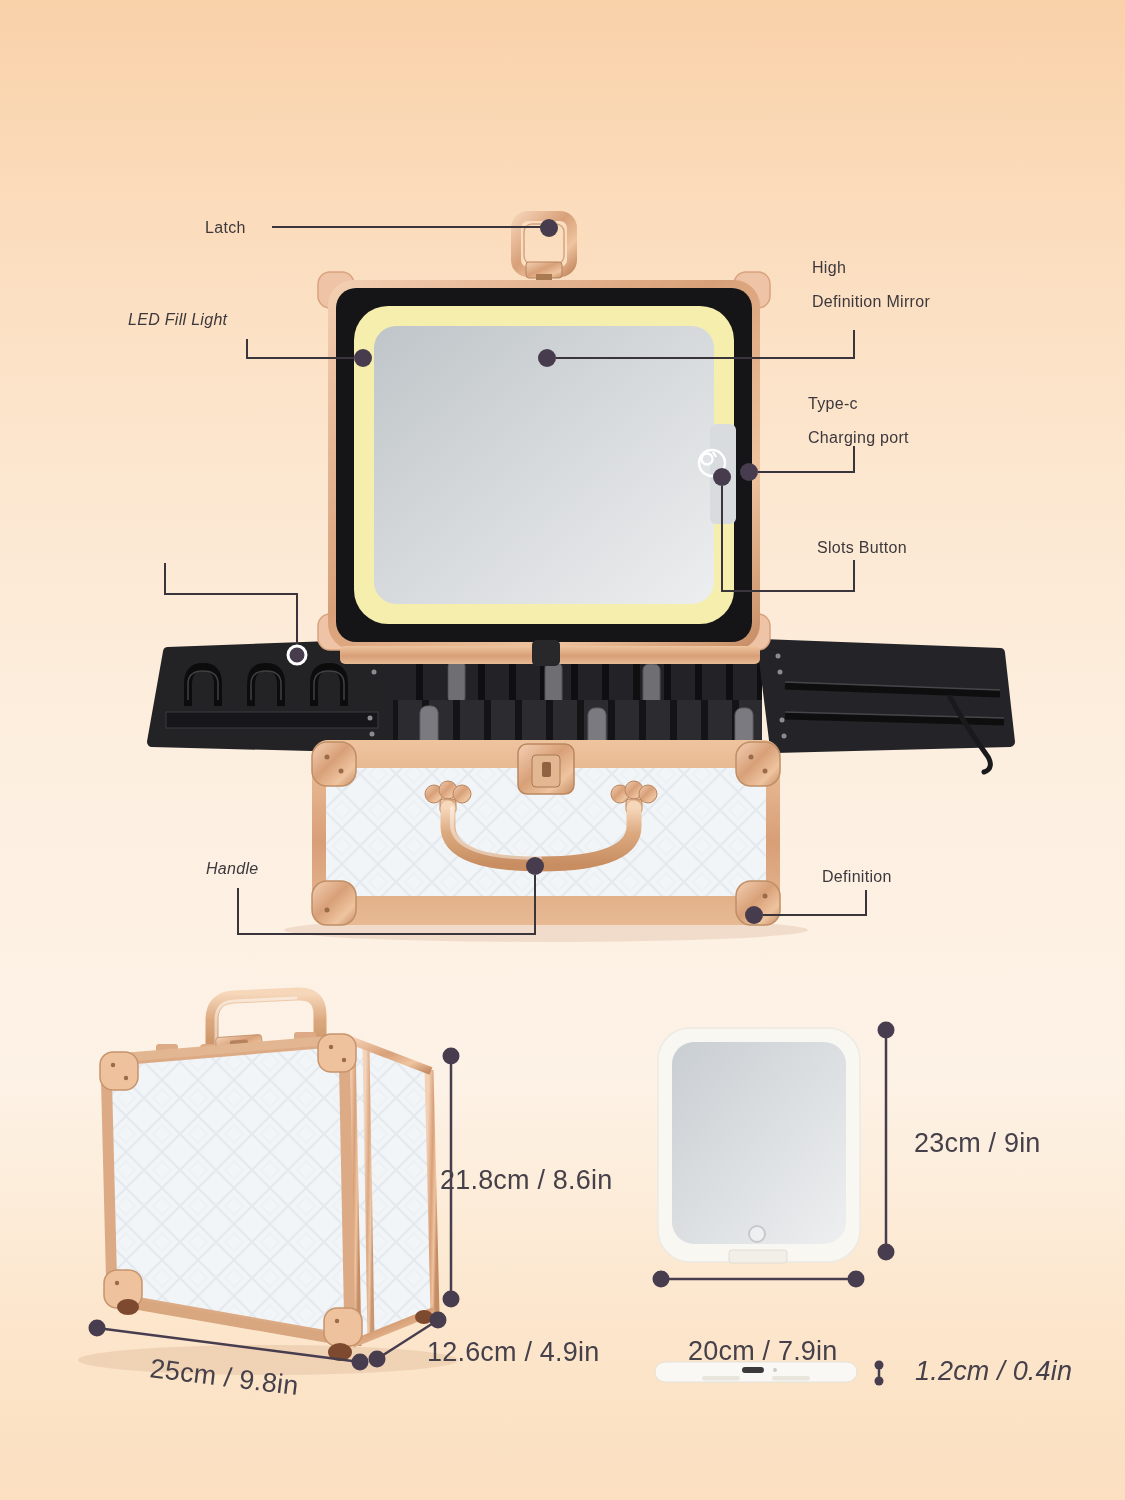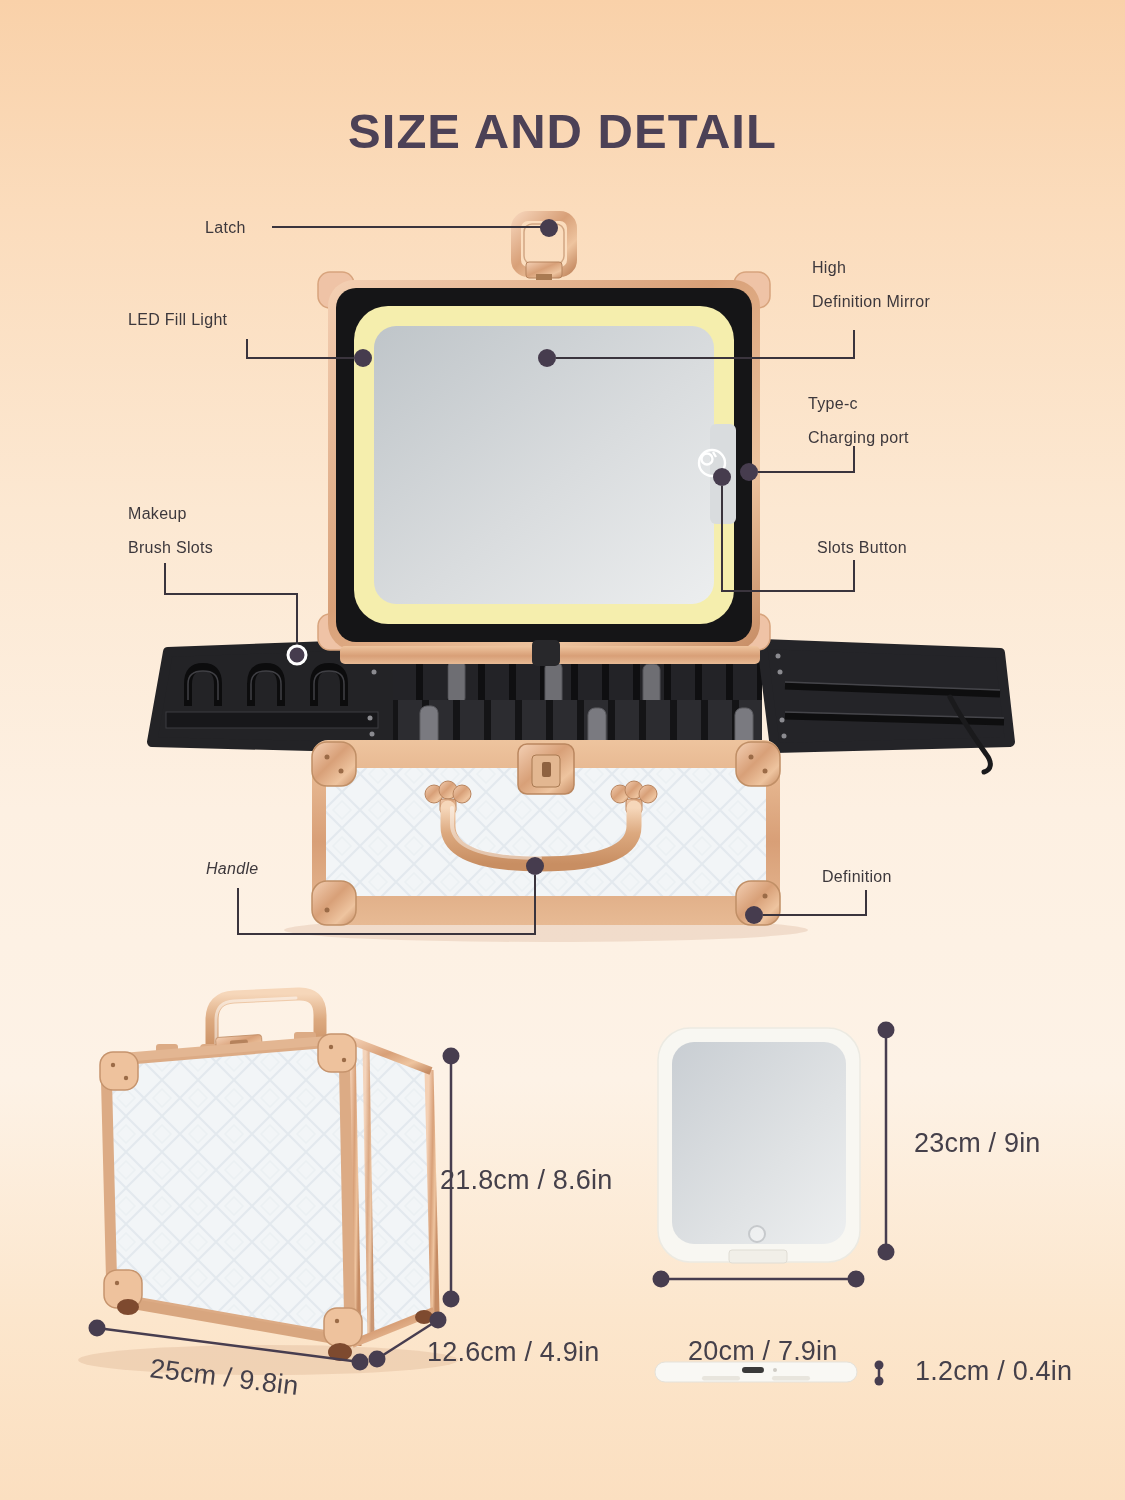--- a/index.html
+++ b/index.html
@@ -288,57 +288,52 @@
         <circle cx="886" cy="1252" r="8.5" stroke="none"></circle>
       <line x1="661" y1="1279" x2="856" y2="1279"></line>
       <circle cx="661" cy="1279" r="8.5" stroke="none"></circle>
         <circle cx="856" cy="1279" r="8.5" stroke="none"></circle>
       <line x1="879" y1="1365" x2="879" y2="1381"></line>
       <circle cx="879" cy="1365" r="4.5" stroke="none"></circle>
         <circle cx="879" cy="1381" r="4.5" stroke="none"></circle>
     </g>
   </svg>
 
-  <div class="title">SIZE AND DETAIL</div>
 
   <div class="callout" style="left:205px;top:211px;">
     <span>Latch</span>
   </div>
 
-  <div class="callout" style="left:128px;top:303px;">
+  <div class="callout" style="left:128px;top:303px;font-style:italic;">
     <span>LED Fill Light</span>
   </div>
 
   <div class="callout" style="left:812px;top:251px;">
     <span>High</span><br>
     <span>Definition Mirror</span>
   </div>
 
   <div class="callout" style="left:808px;top:387px;">
     <span>Type-c</span><br>
     <span>Charging port</span>
   </div>
 
   <div class="callout" style="left:817px;top:531px;">
     <span>Slots Button</span>
   </div>
 
-  <div class="callout" style="left:128px;top:497px;">
-    <span>Makeup</span><br>
-    <span>Brush Slots</span>
-  </div>
 
   <div class="callout" style="left:206px;top:852px;font-style:italic;">
     <span>Handle</span>
   </div>
 
   <div class="callout" style="left:822px;top:860px;">
     <span>Definition</span>
   </div>
 
   <div class="dim" style="left:440px;top:1165px;">21.8cm / 8.6in</div>
   <div class="dim" style="left:427px;top:1337px;">12.6cm / 4.9in</div>
   <div class="dim" style="left:150px;top:1353px;transform:rotate(7deg);transform-origin:left center;">25cm / 9.8in</div>
   <div class="dim" style="left:914px;top:1128px;">23cm / 9in</div>
   <div class="dim" style="left:688px;top:1304px;margin-top:32px;">20cm / 7.9in</div>
-  <div class="dim" style="left:915px;top:1356px;">1.2cm / 0.4in</div>
+  <div class="dim" style="left:915px;top:1356px;font-style:italic;">1.2cm / 0.4in</div>
 
 </div>
 
 </body></html>

